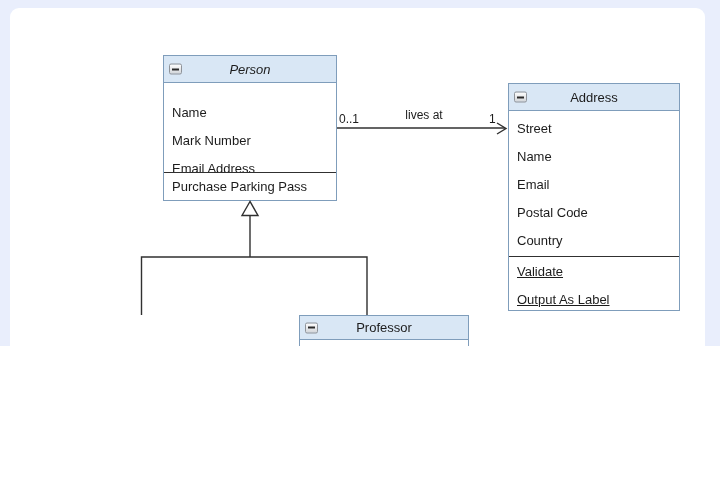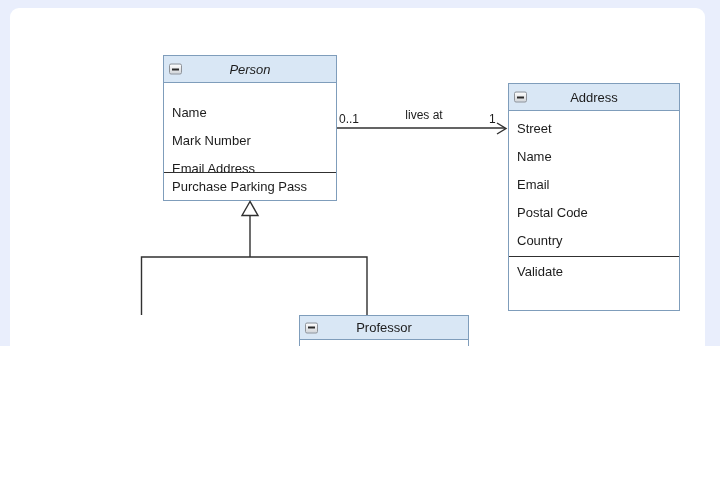--- a/index.html
+++ b/index.html
@@ -56,22 +56,23 @@
         </span>
       <span class="uml-title">Address</span>
     </div>
     <div class="section attrs" style="height:146px;padding-top:4px;">
       <div class="row">Street</div>
       <div class="row">Name</div>
       <div class="row">Email</div>
       <div class="row">Postal Code</div>
       <div class="row">Country</div>
     </div>
-    <div class="section methods" style="height:53px;padding-top:1px;">
+    <div class="section methods" style="height:53px;padding-top:1px;text-decoration:underline;">
       <div class="row">Validate</div>
+      <div class="row">Output As Label</div>
     </div>
   </div>
 
 
   <div class="uml-class" style="left:299px;top:315px;width:170px;height:96px;">
     <div class="uml-header" style="height:24px;">
       <span class="collapse-btn">
           <span class="minus-bar"></span>
         </span>
       <span class="uml-title">Professor</span>

